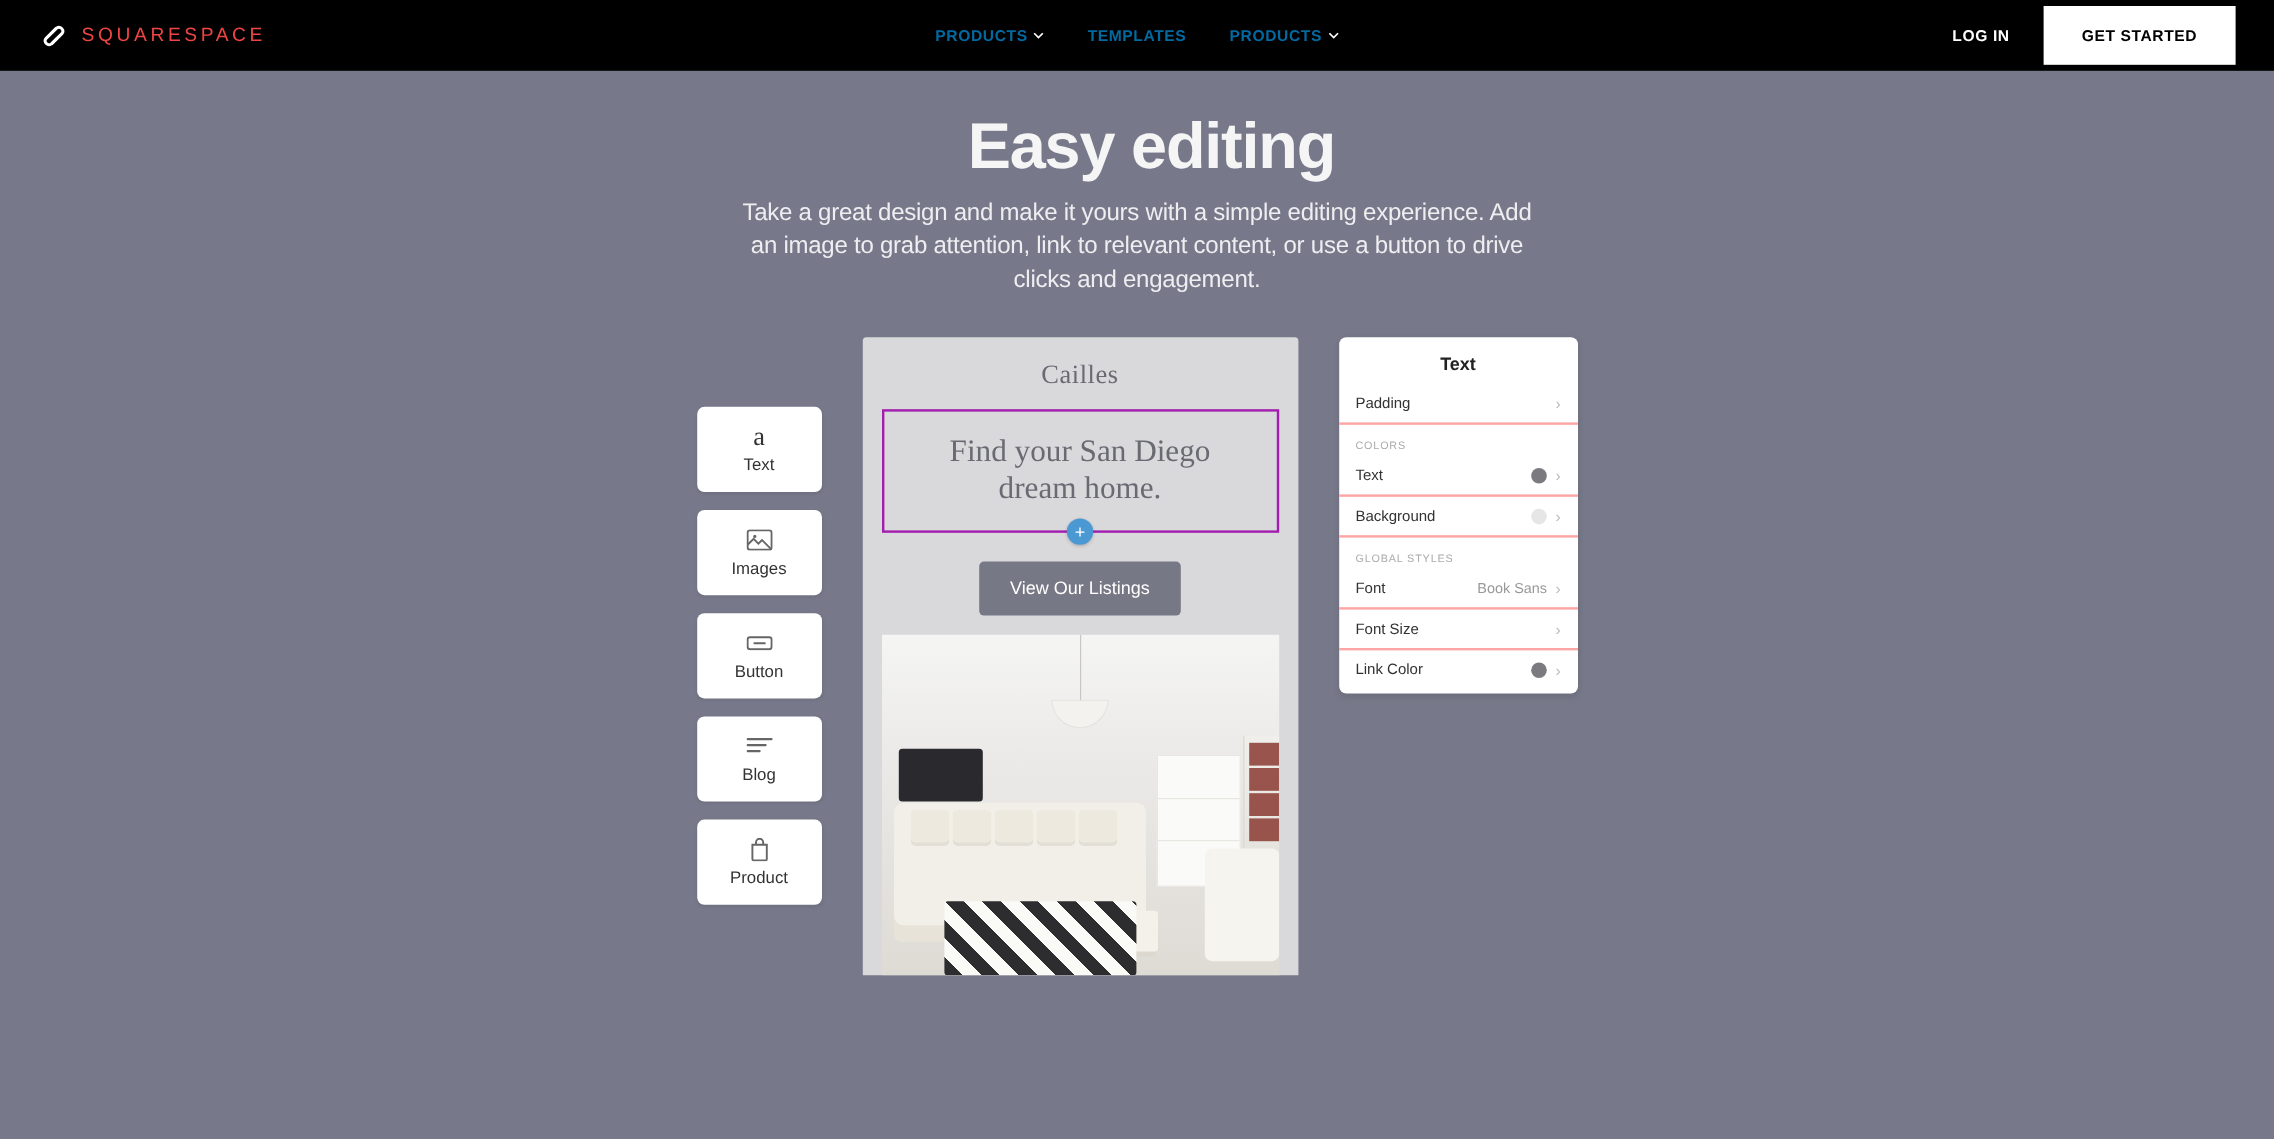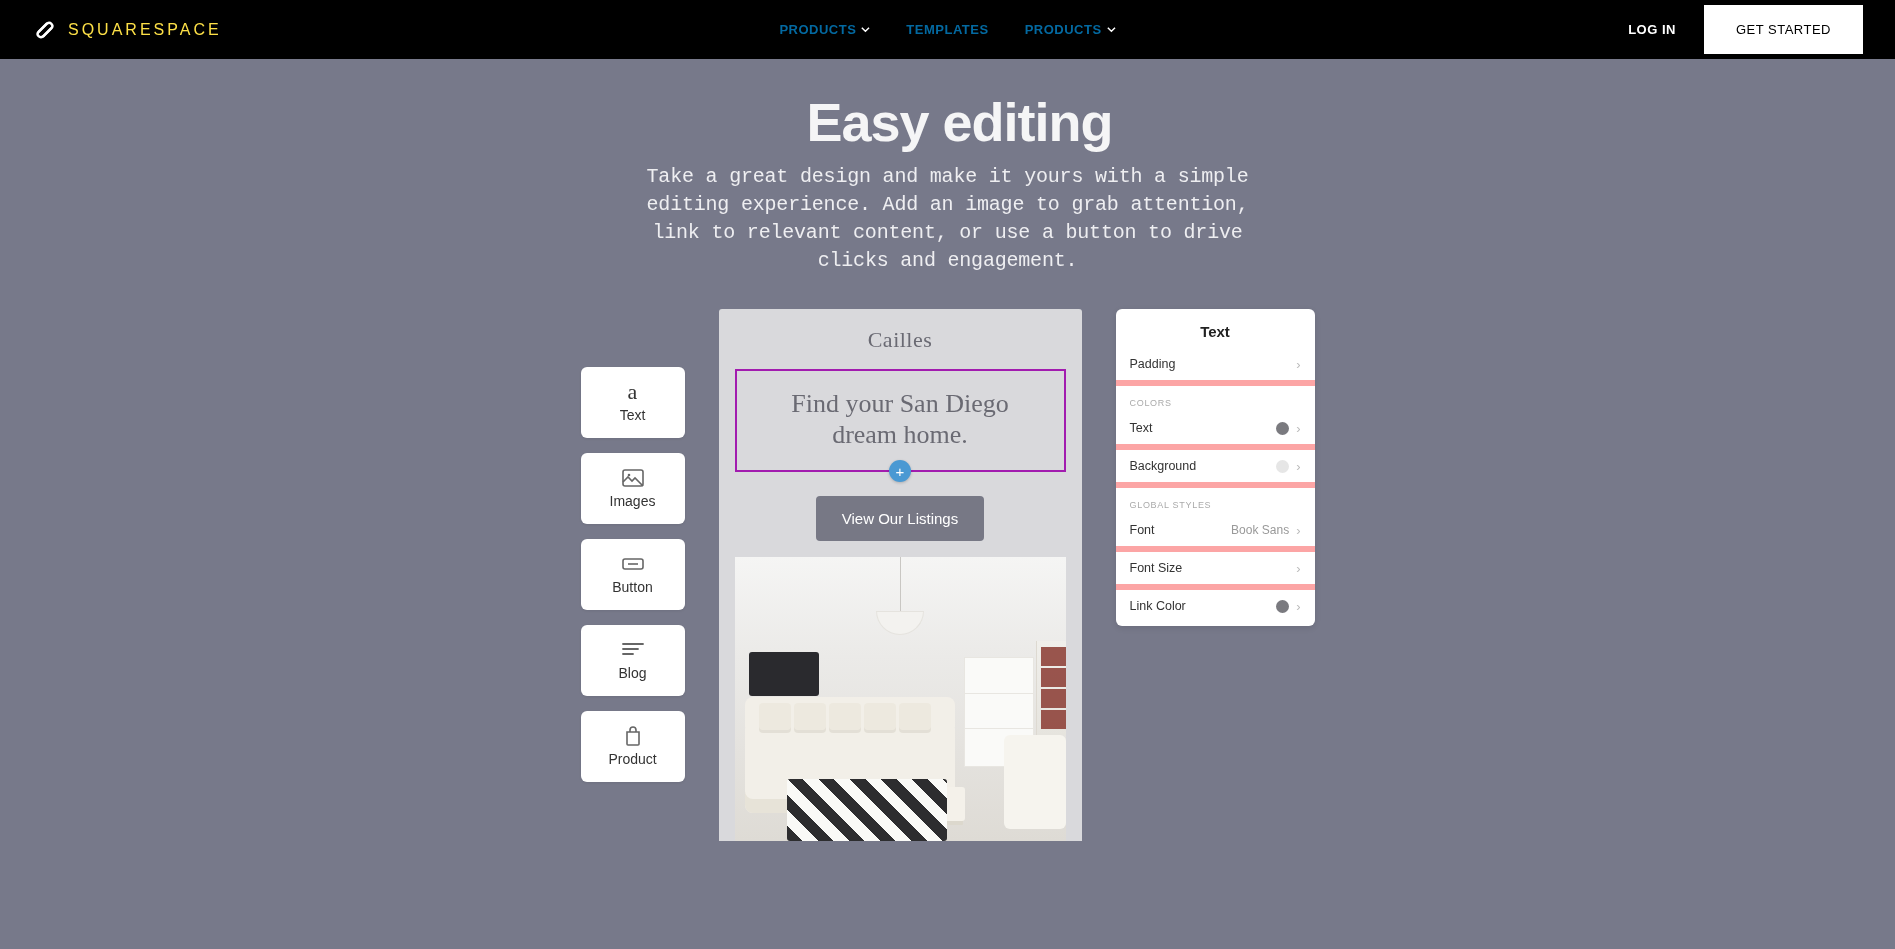--- a/index.html
+++ b/index.html
@@ -2,32 +2,32 @@
 <html><head>
 <meta charset="utf-8">
 <style>
 * { margin: 0; padding: 0; box-sizing: border-box; }
 body { font-family: -apple-system, BlinkMacSystemFont, "Helvetica Neue", Arial, sans-serif; background: #77798a; overflow-x: hidden; }
 
 
 .nav { background: #000; height: 59px; display: flex; align-items: center; justify-content: space-between; padding: 0 32px; position: relative; }
 .nav-left { display: flex; align-items: center; gap: 10px; }
 .logo-mark { width: 26px; height: 26px; }
-.logo-text { color: #fde047; font-weight: 500; letter-spacing: 3px; font-size: 16px; }
+.logo-text { color: #ef4444; font-weight: 500; letter-spacing: 3px; font-size: 16px; }
 .nav-center { position: absolute; left: 50%; transform: translateX(-50%); display: flex; gap: 36px; }
 .nav-link { color: #0369a1; font-size: 13px; font-weight: 600; letter-spacing: 0.5px; display: flex; align-items: center; gap: 5px; cursor: pointer; }
 .chev { width: 9px; height: 9px; }
 .nav-right { display: flex; align-items: center; gap: 28px; }
 .login { color: #fff; font-size: 13px; font-weight: 600; letter-spacing: 0.5px; cursor: pointer; }
-.cta { background: #fff; color: #000; font-size: 13px; font-weight: 400; letter-spacing: 0.5px; padding: 17px 32px; cursor: pointer; border: none; }
+.cta { background: #fff; color: #000; font-size: 13px; font-weight: 700; letter-spacing: 0.5px; padding: 17px 32px; cursor: pointer; border: none; }
 
 
 .hero { text-align: center; padding: 32px 0 18px; }
 .hero h1 { color: #f5f5f6; font-size: 54px; font-weight: 600; letter-spacing: -1px; margin-left: 24px; }
-.hero p { color: #eeeef1; font-size: 20px; font-weight: 500; line-height: 1.4; max-width: 660px; margin: 10px auto 0; letter-spacing: -0.2px; font-family: Liberation Mono, monospace; }
+.hero p { color: #eeeef1; font-size: 20px; font-weight: 500; line-height: 1.4; max-width: 660px; margin: 10px auto 0; letter-spacing: -0.2px; }
 
 
 .editor-wrap { display: flex; justify-content: center; gap: 34px; margin-top: 16px; padding-bottom: 0; align-items: flex-start; }
 .tool-col { display: flex; flex-direction: column; gap: 15px; margin-top: 58px; }
 .tool { width: 104px; height: 71px; background: #fff; border-radius: 6px; display: flex; flex-direction: column; align-items: center; justify-content: center; gap: 6px; cursor: pointer; box-shadow: 0 1px 3px rgba(0,0,0,0.08); }
 .tool .ico { width: 22px; height: 18px; display: flex; align-items: center; justify-content: center; color: #555; }
 .tool .lbl { font-size: 14px; color: #333; font-weight: 500; }
 
 .canvas { width: 363px; background: #d9d9dc; border-radius: 3px 3px 0 0; padding: 16px 16px 0; overflow: hidden; }
 .site-title { text-align: center; color: #6a6a73; font-size: 22px; font-weight: 400; margin: 2px 0 16px; letter-spacing: 0.5px; font-family: Georgia, serif; }
@@ -52,21 +52,21 @@
 .cushions { position:absolute; top:-18px; left:14px; right:24px; display:flex; gap:3px; }
 .cushions span { flex:1; height:30px; background:#ede9df; border-radius:4px; box-shadow:inset 0 -3px 0 rgba(0,0,0,0.04); }
 .coffee { position:absolute; bottom:20px; left:130px; width:100px; height:34px; background:#f4f1ea; border-radius:3px; box-shadow:0 6px 0 -2px #dcd8cd; }
 .ottoman { position:absolute; bottom:0; left:52px; width:160px; height:62px; background:repeating-linear-gradient(45deg,#2d2d2f 0 11px,#fafaf7 11px 22px); border-radius:3px; }
 .chair-r { position:absolute; bottom:12px; right:0; width:62px; height:94px; background:#f6f4ee; border-radius:6px; }
 .stool { position:absolute; bottom:80px; right:4px; width:26px; height:24px; border:1px solid #cfcabc; border-radius:2px; background:#efede5; }
 
 
 .panel { width: 199px; background: #fff; border-radius: 6px; padding: 14px 0 4px; box-shadow: 0 2px 6px rgba(0,0,0,0.1); }
 .panel h3 { text-align: center; font-size: 15px; font-weight: 700; color: #222; margin-bottom: 8px; }
-.panel .row { display: flex; align-items: center; justify-content: space-between; padding: 9px 14px; border-bottom: 6px solid #fca5a5; cursor: pointer; }
+.panel .row { display: flex; align-items: center; justify-content: space-between; padding: 9px 14px; border-bottom: 2px solid #fca5a5; cursor: pointer; }
 .panel .row:last-child { border-bottom: none; align-items: flex-end; }
 .panel .row .k { font-size: 12.5px; color: #333; }
 .panel .row .v { display: flex; align-items: center; gap: 7px; font-size: 12px; color: #999; }
 .panel .grp { font-size: 9px; letter-spacing: 0.7px; color: #aaa; padding: 12px 14px 4px; text-transform: uppercase; }
 .swatch { width: 13px; height: 13px; border-radius: 50%; }
 .sw-dark { background: #7a7a7f; }
 .sw-light { background: #e6e6e6; }
 .chev-r { color: #bbb; font-size: 13px; line-height: 1; }
 </style>
 </head>

